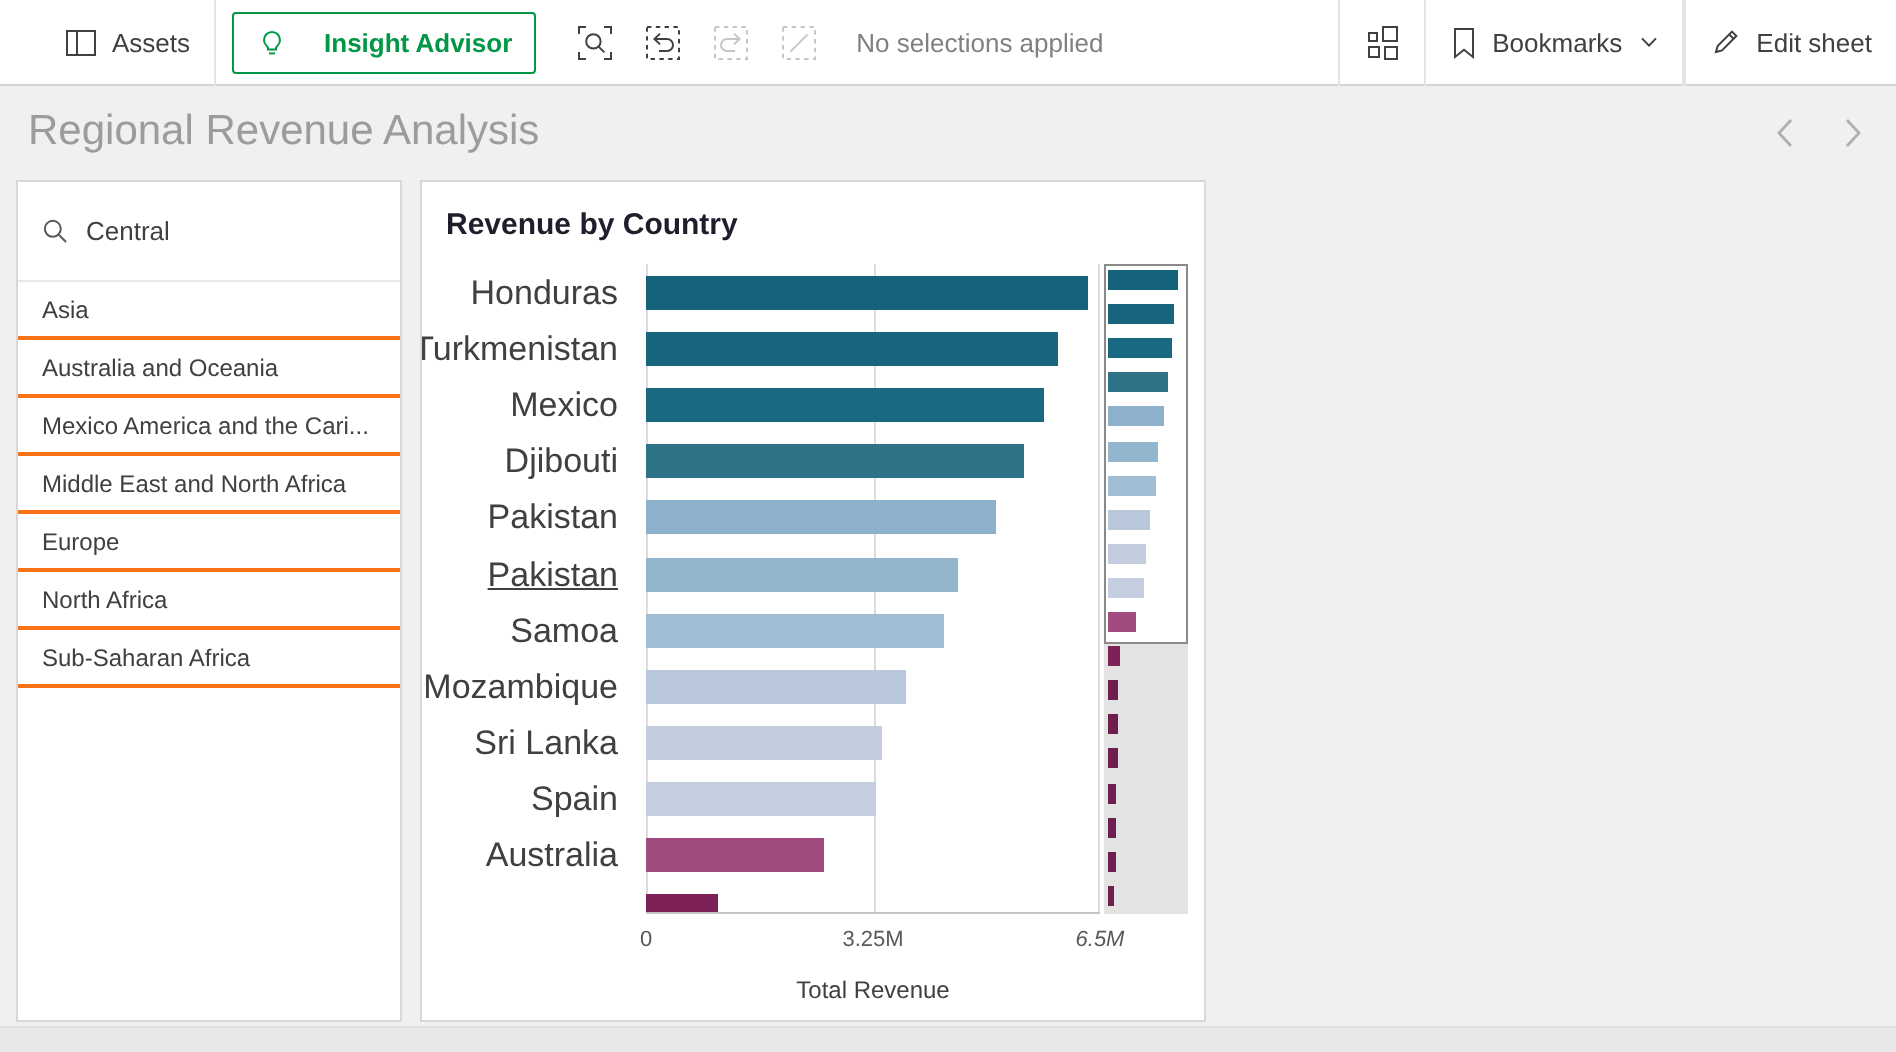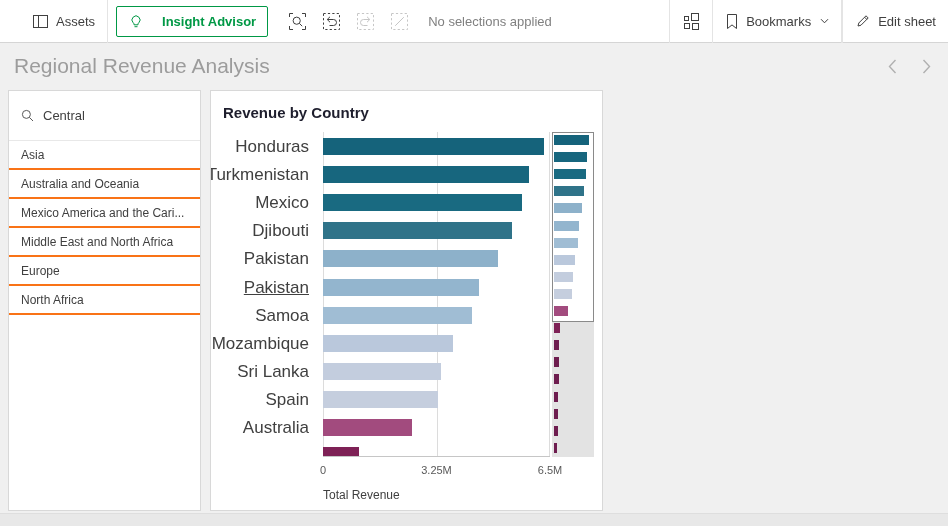--- a/index.html
+++ b/index.html
@@ -50,21 +50,21 @@
   .y-label { position:absolute; right:7px; height:17px; line-height:17px;
              font-size:17px; color:#404040; white-space:nowrap; }
 
   .plot { position:absolute; left:112px; top:41px; width:227px; height:325px;
           overflow:hidden; border-bottom:1px solid #c6c6c6; }
   .gridline { position:absolute; top:0; bottom:0; width:1px; background:#dcdcdc; }
   .bar { position:absolute; left:0; height:17px; }
 
   .x-axis-ticks { position:absolute; left:112px; top:373px; width:227px; height:14px; }
   .x-tick { position:absolute; transform:translateX(-50%); font-size:11px; color:#595959; }
-  .x-axis-title { position:absolute; left:112px; top:397px; width:227px; 
+  .x-axis-title { position:absolute; left:112px; top:397px; width:227px; text-align:center;
                   font-size:12px; color:#404040; }
 
   .minimap { position:absolute; left:341px; top:41px; width:42px; height:325px; background:#e3e3e3; }
   .minimap-window { position:absolute; left:0; right:0; top:0; height:190px;
                     background:#ffffff; border:1px solid #8a8a8a; }
   .minimap-bars { position:absolute; left:0; top:0; right:0; bottom:0; }
   .mini-bar { position:absolute; left:2px; height:10px; }
 
   .bottom-strip { position:absolute; left:0; bottom:0; width:948px; height:13px;
                   background:#e8e8e8; border-top:1px solid #dedede; }
@@ -177,20 +177,21 @@
       </svg>
     <span class="filter-title">Central</span>
   </div>
   <ul class="filter-list">
       <li class="filter-item">Asia</li>
       <li class="filter-item">Australia and Oceania</li>
       <li class="filter-item">Mexico America and the Cari...</li>
       <li class="filter-item">Middle East and North Africa</li>
       <li class="filter-item">Europe</li>
       <li class="filter-item">North Africa</li>
+      <li class="filter-item">Sub-Saharan Africa</li>
     </ul>
 </div>
 
 <div class="chart-card">
   <h2 class="chart-title">Revenue by Country</h2>
   <div class="y-labels">
       <div class="y-label" style="top: 6px;">Honduras</div>
       <div class="y-label" style="top: 34.1px;">Turkmenistan</div>
       <div class="y-label" style="top: 62.2px;">Mexico</div>
       <div class="y-label" style="top: 90.3px;">Djibouti</div>
@@ -215,21 +216,21 @@
       <div class="bar" style="top: 174.6px; width: 65.6923%; background: rgb(160, 189, 212);"></div>
       <div class="bar" style="top: 202.7px; width: 57.2308%; background: rgb(186, 200, 220);"></div>
       <div class="bar" style="top: 230.8px; width: 52%; background: rgb(195, 205, 222);"></div>
       <div class="bar" style="top: 258.9px; width: 50.6154%; background: rgb(197, 206, 222);"></div>
       <div class="bar" style="top: 287px; width: 39.2308%; background: rgb(162, 75, 126);"></div>
       <div class="bar" style="top: 315.1px; width: 15.8462%; background: rgb(126, 33, 86);"></div>
     </div>
   <div class="x-axis-ticks">
       <span class="x-tick" style="left: 0%;">0</span>
       <span class="x-tick" style="left: 50%;">3.25M</span>
-      <span class="x-tick" style="left: 100%;">6.5M</span>
+      <span class="x-tick" style="left: 100%; font-style: italic;">6.5M</span>
     </div>
   <div class="x-axis-title">Total Revenue</div>
   <div class="minimap">
     <div class="minimap-window"></div>
     <div class="minimap-bars">
         <div class="mini-bar" style="top: 3px; width: 35px; background: rgb(21, 99, 123);"></div>
         <div class="mini-bar" style="top: 20px; width: 33px; background: rgb(23, 102, 126);"></div>
         <div class="mini-bar" style="top: 37px; width: 32px; background: rgb(25, 106, 129);"></div>
         <div class="mini-bar" style="top: 54px; width: 30px; background: rgb(47, 115, 137);"></div>
         <div class="mini-bar" style="top: 71px; width: 28px; background: rgb(141, 177, 202);"></div>

